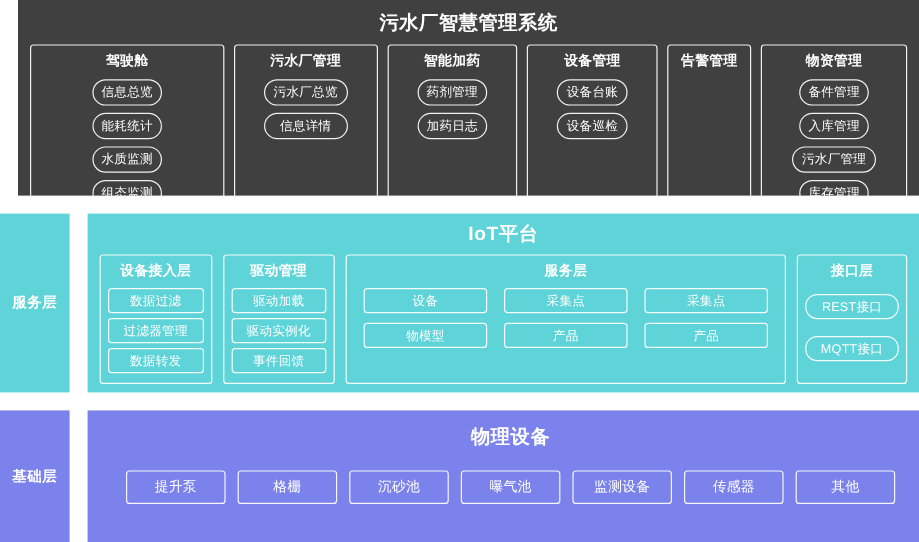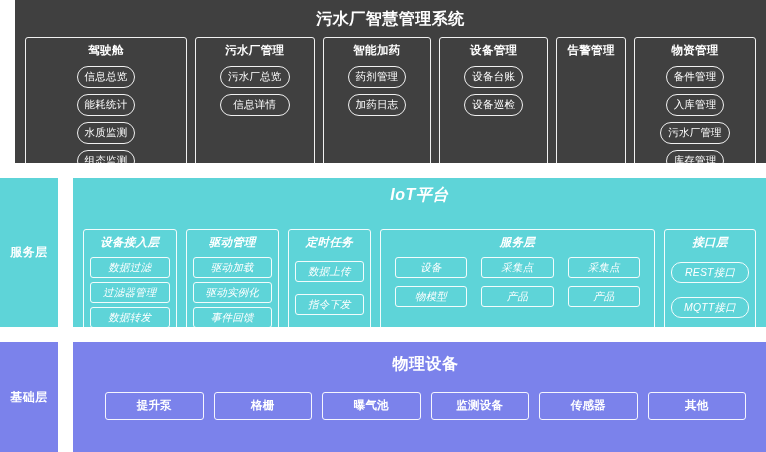--- a/index.html
+++ b/index.html
@@ -126,23 +126,23 @@
   .g-alarm      { flex: 0 0 70px; }
   .g-material   { flex: 1 1 auto; font-family: Liberation Mono, monospace; }
 
   .g-cockpit .chips, .g-material .chips { width: 100%; }
   .g-alarm .chip { margin: 2px 0; width: 100%; height: 20px; }
   .g-plant .chip, .g-dosing .chip, .g-equipment .chip { width: 100%; margin: 4px 0; }
 
   
   #iot-row { top: 178px; height: 149px; }
   #iot-row .layer-tag { background: #5ed4d8; }
-  #iot-row .layer-body { background: #5ed4d8; padding: 6px 10px 10px 10px; font-style: italic; }
+  #iot-row .layer-body { background: #5ed4d8; padding: 6px 10px 10px 10px; }
   #iot-row .layer-title { margin: 1px 0 6px 0; font-size: 16px; }
-  #iot-row .groups { gap: 9px; margin-top: 17px; }
+  #iot-row .groups { gap: 9px; }
   #iot-row .chip { height: 21px; padding: 0 12px; }
 
   .g-access   { flex: 0 0 82px; }
   .g-driver   { flex: 0 0 82px; }
   .g-timer    { flex: 0 0 76px; }
   .g-service  { flex: 1 1 auto; }
   .g-iface    { flex: 0 0 88px; }
 
   .g-access .chip, .g-driver .chip { width: 100%; margin: 2px 0; }
   .g-timer .chip { width: 100%; margin: 6px 0; }
@@ -168,21 +168,21 @@
     justify-content: space-between;
     align-items: center;
     flex: 1 1 auto;
     gap: 10px;
     padding: 0 8px 4px 8px;
   }
   #base-row .chip {
     flex: 1 1 0;
     height: 28px;
     font-size: 11.5px;
-    font-weight: bold;
+    font-weight: normal;
     border-radius: 3px;
   }
 </style>
 </head>
 <body>
 
 <div id="diagram">
 
   <div class="layer-row" id="app-row">
     <div class="layer-body">
@@ -258,27 +258,20 @@
 
         <div class="group g-driver">
           <div class="group-title">驱动管理</div>
           <div class="chips">
             <div class="chip">驱动加载</div>
             <div class="chip">驱动实例化</div>
             <div class="chip">事件回馈</div>
           </div>
         </div>
 
-        <div class="group g-timer">
-          <div class="group-title">定时任务</div>
-          <div class="chips">
-            <div class="chip">数据上传</div>
-            <div class="chip">指令下发</div>
-          </div>
-        </div>
 
         <div class="group g-service">
           <div class="group-title">服务层</div>
           <div class="chips">
             <div class="chip">设备</div>
             <div class="chip">采集点</div>
             <div class="chip">采集点</div>
             <div class="chip">物模型</div>
             <div class="chip">产品</div>
             <div class="chip">产品</div>
@@ -297,20 +290,21 @@
     </div>
   </div>
 
   <div class="layer-row" id="base-row">
     <div class="layer-tag">基础层</div>
     <div class="layer-body">
       <div class="layer-title">物理设备</div>
       <div class="device-strip">
         <div class="chip">提升泵</div>
         <div class="chip">格栅</div>
+        <div class="chip">沉砂池</div>
         <div class="chip">曝气池</div>
         <div class="chip">监测设备</div>
         <div class="chip">传感器</div>
         <div class="chip">其他</div>
       </div>
     </div>
   </div>
 
 </div>
 

